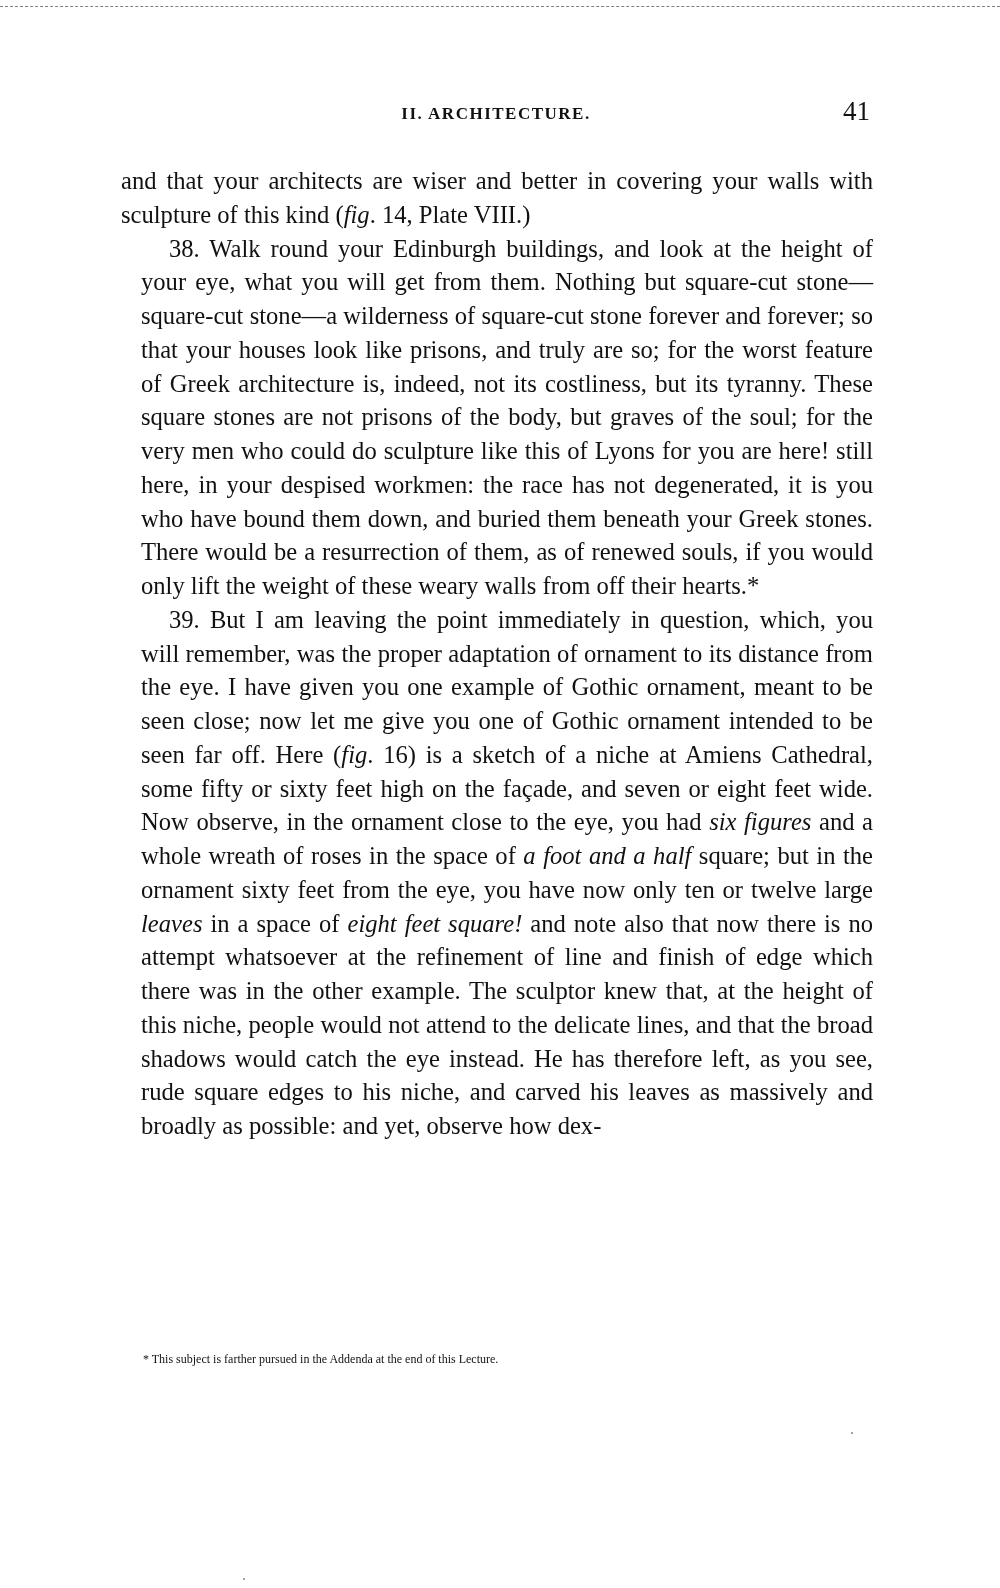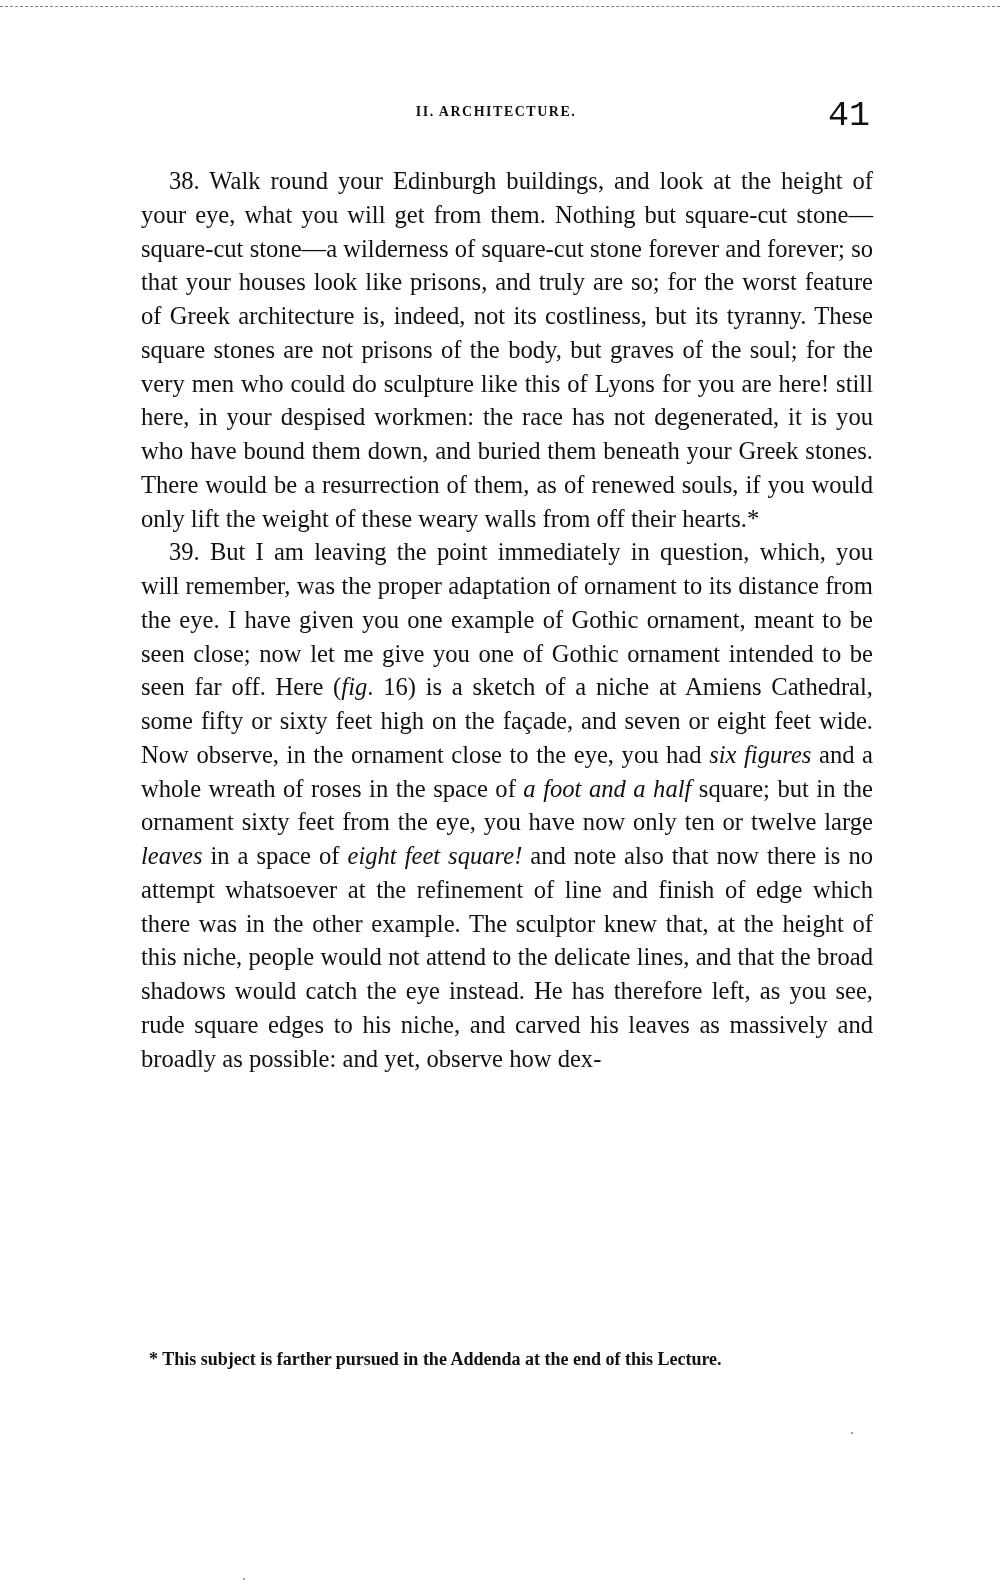--- a/index.html
+++ b/index.html
@@ -30,31 +30,30 @@
     left: 120px;
     width: 752px;
     height: 40px;
   }
   .running-title {
     position: absolute;
     left: 0;
     width: 752px;
     top: 8px;
     text-align: center;
-    font-size: 14px;
+    font-size: 17px;
     letter-spacing: 1.5px;
     font-variant: small-caps;
     font-weight: bold;
   }
   .page-number {
     position: absolute;
     right: 2px;
     top: 0;
-    font-size: 35px;
-    font-family: Liberation Mono, monospace;
+    font-size: 27px;
   }
   .body-text {
     position: absolute;
     top: 164px;
     left: 121px;
     width: 752px;
     font-size: 24.6px;
     line-height: 33.75px;
     text-align: justify;
     hyphens: none;
@@ -66,25 +65,25 @@
   .body-text p.indent {
     text-indent: 28px;
     margin-left: 20px;
   }
   .body-text em {
     font-style: italic;
   }
   .footnote {
     position: absolute;
     top: 1346px;
-    left: 121px;
+    left: 115px;
     width: 752px;
-    font-size: 18px;
+    font-size: 12px;
     line-height: 26px;
-    font-weight: bold;
+    font-weight: normal;
     text-align: justify;
     text-indent: 28px;
   }
   .speck {
     position: absolute;
     width: 2px;
     height: 2px;
     background: #888;
     border-radius: 1px;
   }
@@ -93,20 +92,21 @@
 <body>
 
 <div class="scan-edge"></div>
 
 <div class="running-head">
   <div class="running-title">II. ARCHITECTURE.</div>
   <div class="page-number">41</div>
 </div>
 
 <div class="body-text">
+  <p><span>and that your architects are wiser and better in covering your walls with sculpture of this kind (</span><em>fig</em><span>. 14, Plate VIII.)</span></p>
   <p class="indent">38. Walk round your Edinburgh buildings, and look at the height of your eye, what you will get from them.  Nothing but square-cut stone—square-cut stone—a wilderness of square-cut stone forever and forever; so that your houses look like prisons, and truly are so; for the worst feature of Greek architecture is, indeed, not its costliness, but its tyranny.  These square stones are not prisons of the body, but graves of the soul; for the very men who could do sculpture like this of Lyons for you are here! still here, in your despised workmen: the race has not degenerated, it is you who have bound them down, and buried them beneath your Greek stones.  There would be a resurrection of them, as of renewed souls, if you would only lift the weight of these weary walls from off their hearts.*</p>
   <p class="indent"><span>39. But I am leaving the point immediately in question, which, you will remember, was the proper adaptation of ornament to its distance from the eye.  I have given you one example of Gothic ornament, meant to be seen close; now let me give you one of Gothic ornament intended to be seen far off.  Here (</span><em>fig</em><span>. 16) is a sketch of a niche at Amiens Cathedral, some fifty or sixty feet high on the façade, and seven or eight feet wide.  Now observe, in the ornament close to the eye, you had </span><em>six figures</em><span> and a whole wreath of roses in the space of </span><em>a foot and a half</em><span> square; but in the ornament sixty feet from the eye, you have now only ten or twelve large </span><em>leaves</em><span> in a space of </span><em>eight feet square!</em><span> and note also that now there is no attempt whatsoever at the refinement of line and finish of edge which there was in the other example.  The sculptor knew that, at the height of this niche, people would not attend to the delicate lines, and that the broad shadows would catch the eye instead.  He has therefore left, as you see, rude square edges to his niche, and carved his leaves as massively and broadly as possible: and yet, observe how dex-</span></p>
 </div>
 
 <div class="footnote">* This subject is farther pursued in the Addenda at the end of this Lecture.</div>
 
 <div class="speck" style="left:851px; top:1432px;"></div>
 <div class="speck" style="left:243px; top:1578px;"></div>
 
 </body></html>

